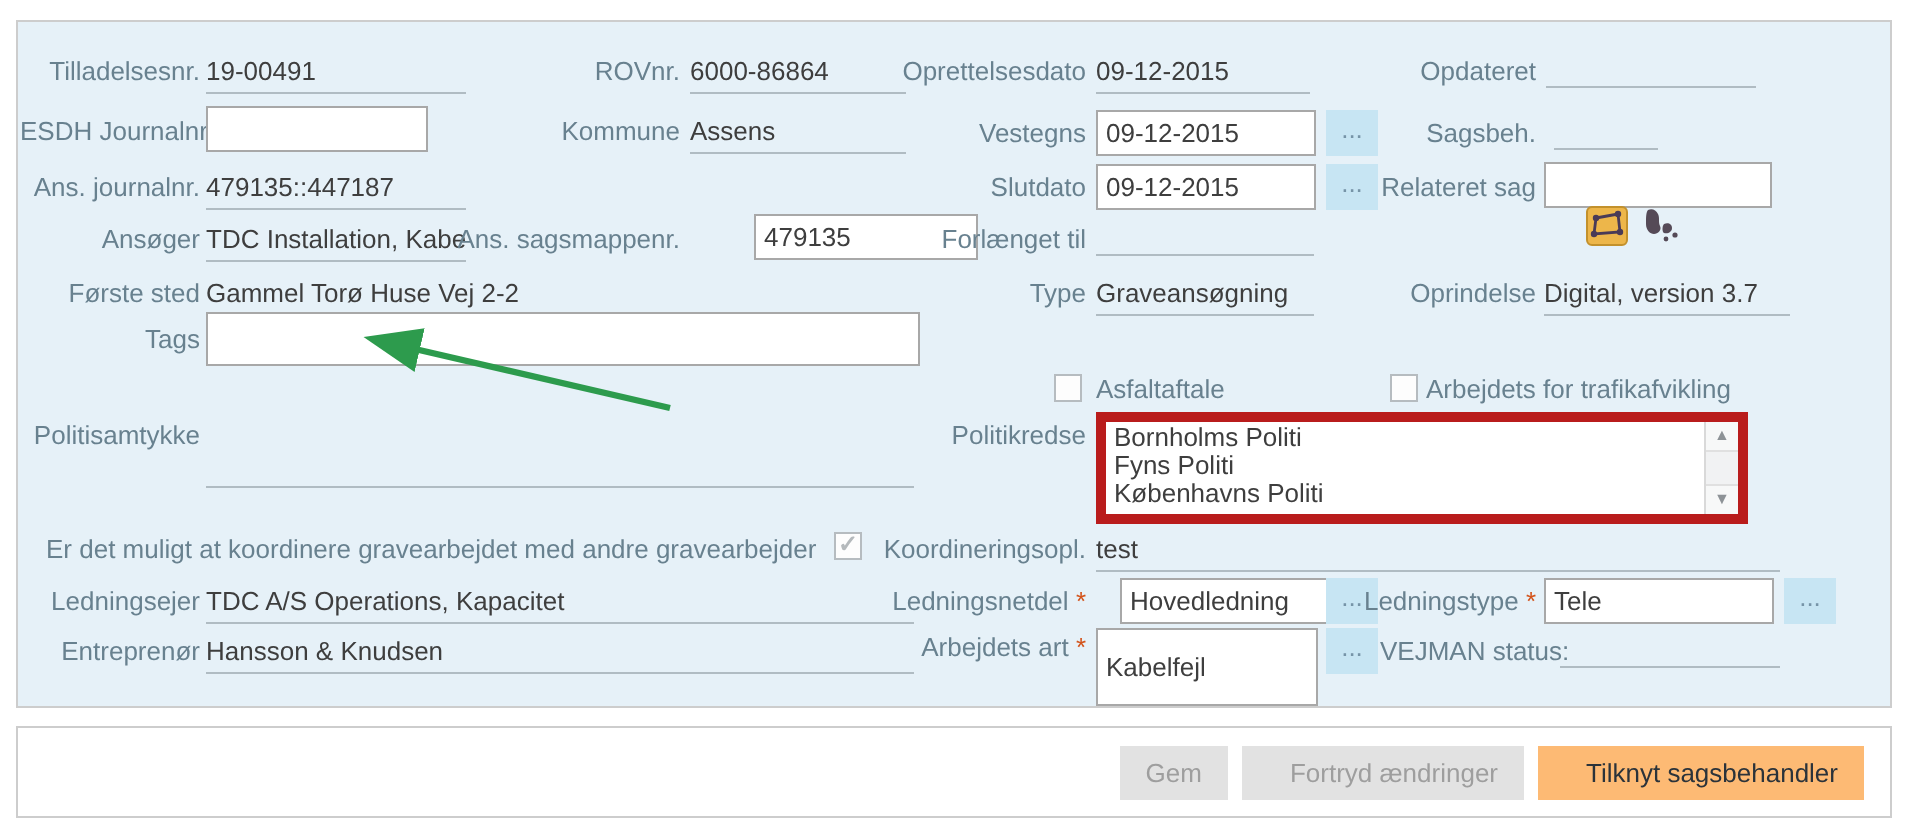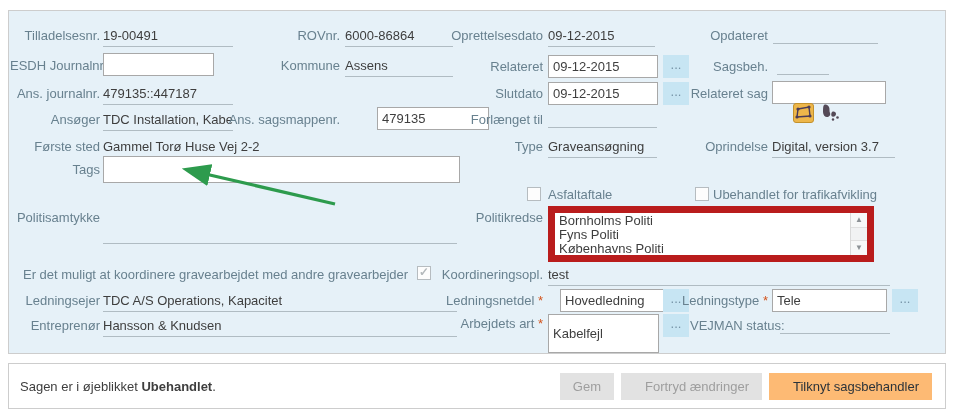--- a/index.html
+++ b/index.html
@@ -39,21 +39,21 @@
   .cb{
     position:absolute;width:14px;height:14px;background:#fdfdfd;
     border:1px solid #b6bcc0;box-sizing:border-box;
   }
   .cb.checked::after{
     content:"\2713";color:#b4b9bc;font-size:12px;font-weight:bold;
     position:absolute;left:1px;top:-2px;
   }
   .req{color:#d3541c;}
   .listbox{
-    position:absolute;background:#ffffff;border:7px solid #b91c1c;
+    position:absolute;background:#ffffff;border:5px solid #b91c1c;
     box-sizing:border-box;overflow:hidden;
   }
   .listbox .items{
     position:absolute;left:4px;top:1px;right:19px;
     font-size:13px;line-height:14px;color:#3e3e3e;white-space:nowrap;
   }
   .vscroll{
     position:absolute;right:0;top:0;width:17px;height:100%;
     background:#f1f2f3;border-left:1px solid #d9d9d9;box-sizing:border-box;
   }
@@ -89,21 +89,21 @@
 <span class="ro" style="left:345px;top:28px;width:108px;">6000-86864</span>
 <span class="lbl" style="left:430px;top:28px;width:113px;">Oprettelsesdato</span>
 <span class="ro" style="left:548px;top:28px;width:107px;">09-12-2015</span>
 <span class="lbl" style="left:658px;top:28px;width:110px;">Opdateret</span>
 <span class="ro" style="left:773px;top:28px;width:105px;height:12px;"></span>
 
 <span class="lbl" style="left:10px;top:58px;width:90px;">ESDH Journalnr.</span>
 <input class="inp" style="left: 103px; top: 53px; width: 111px; height: 23px;" value="">
 <span class="lbl" style="left:238px;top:58px;width:102px;">Kommune</span>
 <span class="ro" style="left:345px;top:58px;width:108px;">Assens</span>
-<span class="lbl" style="left:430px;top:59px;width:113px;">Relateret</span>
+<span class="lbl" style="left:430px;top:59px;width:113px;">Vestegns</span>
 <input class="inp" style="left: 548px; top: 55px; width: 110px; height: 23px;" value="09-12-2015">
 <span class="dots" style="left:663px;top:55px;">...</span>
 <span class="lbl" style="left:658px;top:59px;width:110px;">Sagsbeh.</span>
 <span class="ro" style="left:777px;top:59px;width:52px;height:12px;"></span>
 
 <span class="lbl" style="left:10px;top:86px;width:90px;">Ans. journalnr.</span>
 <span class="ro" style="left:103px;top:86px;width:130px;">479135::447187</span>
 <span class="lbl" style="left:430px;top:86px;width:113px;">Slutdato</span>
 <input class="inp" style="left: 548px; top: 82px; width: 110px; height: 23px;" value="09-12-2015">
 <span class="dots" style="left:663px;top:82px;">...</span>
@@ -141,21 +141,21 @@
 <span class="ro" style="left:548px;top:139px;width:109px;">Graveansøgning</span>
 <span class="lbl" style="left:658px;top:139px;width:110px;">Oprindelse</span>
 <span class="ro" style="left:772px;top:139px;width:123px;">Digital, version 3.7</span>
 
 <span class="lbl" style="left:10px;top:162px;width:90px;">Tags</span>
 <input class="inp" style="left: 103px; top: 156px; width: 357px; height: 27px;" value="">
 
 <span class="cb" style="left:527px;top:187px;"></span>
 <span class="lbl lbl-left" style="left:548px;top:187px;">Asfaltaftale</span>
 <span class="cb" style="left:695px;top:187px;"></span>
-<span class="lbl lbl-left" style="left:713px;top:187px;">Ubehandlet for trafikafvikling</span>
+<span class="lbl lbl-left" style="left:713px;top:187px;">Arbejdets for trafikafvikling</span>
 
 <span class="lbl" style="left:10px;top:210px;width:90px;">Politisamtykke</span>
 <span class="ro" style="left:103px;top:228px;width:354px;height:12px;"></span>
 
 <span class="lbl" style="left:430px;top:210px;width:113px;">Politikredse</span>
 <div class="listbox" style="left:548px;top:206px;width:326px;height:56px;">
   <div class="items">
     <div>Bornholms Politi</div>
     <div>Fyns Politi</div>
     <div>Københavns Politi</div>
@@ -191,22 +191,18 @@
 <svg class="arrow-overlay" width="960" height="416" viewBox="0 0 960 416">
   <defs>
     <marker id="ah" markerWidth="9" markerHeight="8" refX="7" refY="4" orient="auto">
       <polygon points="0,0.5 9,4 0,7.5" fill="#2d9b4d"></polygon>
     </marker>
   </defs>
   <line x1="335" y1="204" x2="188" y2="170" stroke="#2d9b4d" stroke-width="3.2" marker-end="url(#ah)"></line>
 </svg>
 
 <div class="bar">
-  <span class="status-text">
-    <span>Sagen er i øjeblikket</span>
-    <b>Ubehandlet</b><span>.</span>
-  </span>
   <span class="btn-group">
     <button class="btn disabled">Gem</button>
     <button class="btn disabled">Fortryd ændringer</button>
     <button class="btn primary">Tilknyt sagsbehandler</button>
   </span>
 </div>
 
 </body></html>

